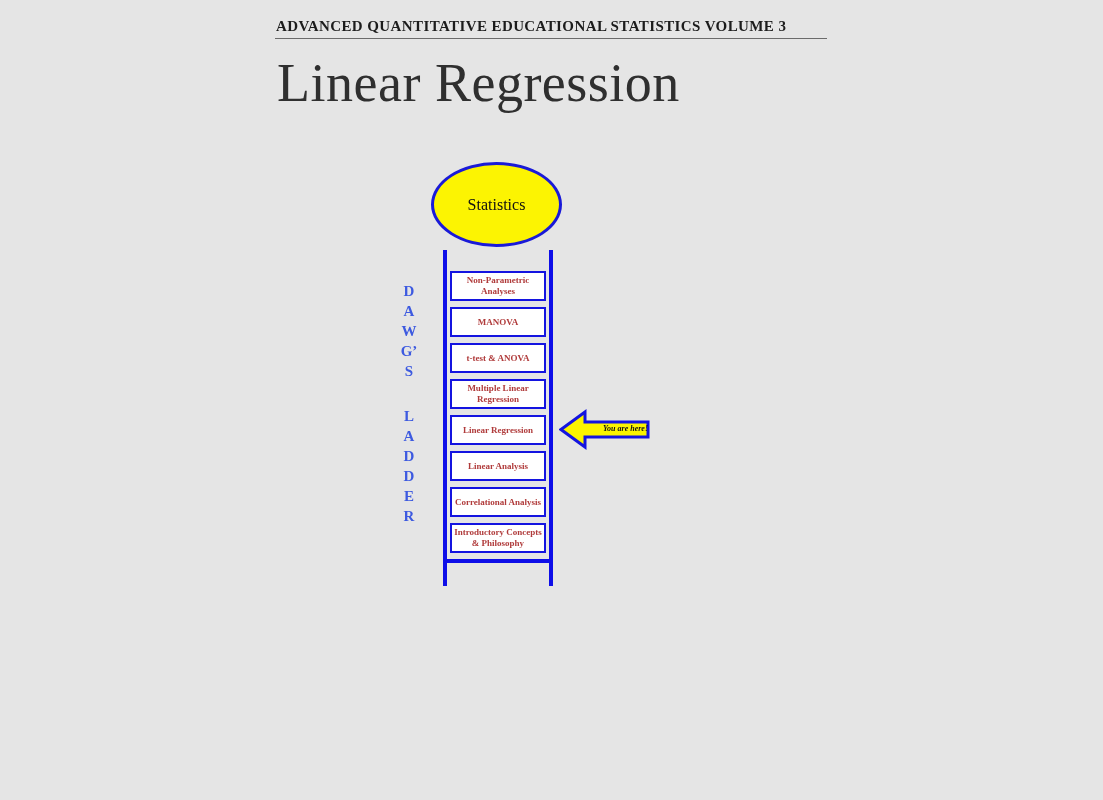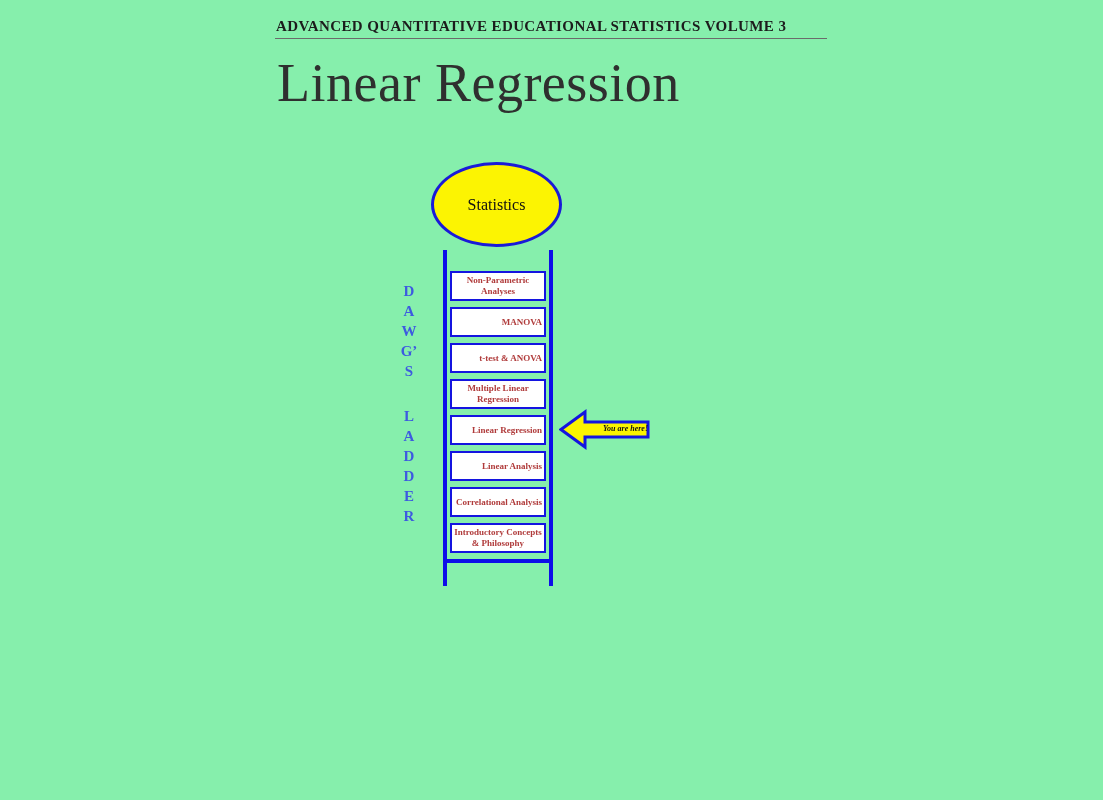--- a/index.html
+++ b/index.html
@@ -1,20 +1,20 @@
 <!DOCTYPE html>
 <html><head>
 <meta charset="utf-8">
 <style>
   html, body { margin: 0; padding: 0; background: #ffffff; }
   #page {
     position: relative;
     width: 1103px;
     height: 800px;
-    background: #86efac;
+    background: #e5e5e5;
     overflow: hidden;
     font-family: "Liberation Serif", serif;
   }
 
   
   .header-text {
     position: absolute;
     left: 276px;
     top: 18px;
     width: 560px;
@@ -78,21 +78,21 @@
     box-sizing: border-box;
   }
   .rung {
     margin: 0 3px;
     height: 30px;
     border: 2px solid #1414e0;
     box-sizing: border-box;
     background: #ffffff;
     display: flex;
     align-items: center;
-    justify-content: flex-end;
+    justify-content: center;
     text-align: center;
     padding: 0 2px;
   }
   .rung:first-child { margin-top: 21px; }
   .rung + .rung { margin-top: 6px; }
   .rung span {
     font-size: 9px;
     font-weight: bold;
     line-height: 1.2;
     color: #b03b3b;

